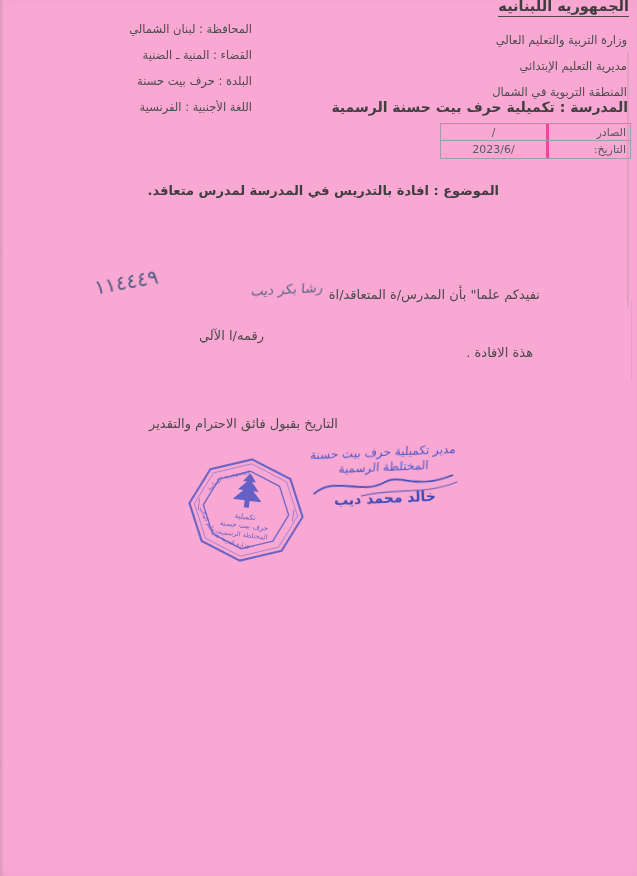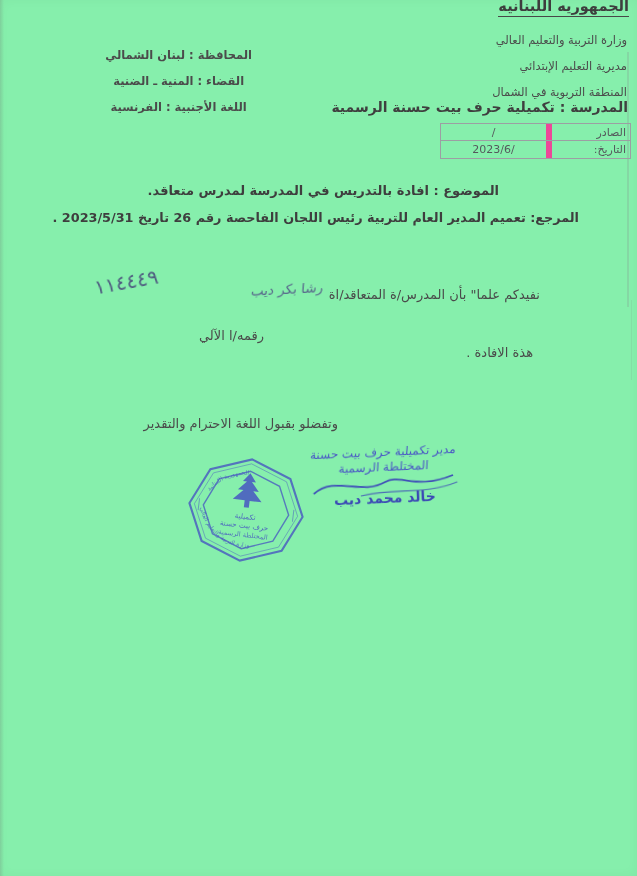--- a/index.html
+++ b/index.html
@@ -1,44 +1,44 @@
 <!DOCTYPE html>
 <html lang="ar"><head>
 <meta charset="utf-8">
 <style>
   html,body{margin:0;padding:0;background:#e8e8e8;}
   .page{
     position:relative;
     width:637px;height:876px;
     margin:0 auto;
-    background:#86efac;
+    background:#f9a8d4;
     overflow:hidden;
     font-family:"DejaVu Sans", sans-serif;
     box-shadow:inset 0 0 12px rgba(0,0,0,.035);
   }
   .t{position:absolute;direction:rtl;white-space:nowrap;color:#4a4a4a;}
   .edge-left{position:absolute;left:0;top:0;width:4px;height:100%;
     background:linear-gradient(90deg, rgba(110,110,110,.22), rgba(255,255,255,0));}
   .edge-right{position:absolute;left:627px;top:52px;width:2px;height:255px;background:rgba(130,130,138,.22);}
   .edge-right2{position:absolute;left:631px;top:300px;width:1px;height:80px;background:rgba(130,130,138,.14);}
 
   
   .title{right:8px;top:-2px;font-size:14.5px;font-weight:bold;color:#3d3d3d;
     border-bottom:1.6px solid #474747;padding-bottom:2px;}
   .ministry{right:10px;top:27px;font-size:11.5px;line-height:26px;text-align:right;color:#4b4b4b;}
   .school{right:9px;top:99px;font-size:14px;font-weight:bold;color:#3f3f3f;}
-  .info{right:385px;top:42px;font-size:11.5px;line-height:26px;text-align:center;color:#4b4b4b;font-weight:bold;}
+  .info{right:385px;top:16px;font-size:11.5px;line-height:26px;text-align:right;color:#4b4b4b;}
 
   
   .reftable{position:absolute;left:440px;top:123px;width:191px;border:1px solid #9c9fa3;
     font-size:11px;color:#55585c;direction:rtl;box-sizing:border-box;}
   .refrow{display:flex;height:16px;align-items:center;}
   .refrow + .refrow{border-top:1px solid #9c9fa3;height:17px;}
   .cell-label{width:84px;box-sizing:border-box;padding:0 4px 0 0;text-align:right;
-    border-left:6px solid #ec4899;height:100%;display:flex;align-items:center;justify-content:flex-start;}
+    border-left:3px solid #ec4899;height:100%;display:flex;align-items:center;justify-content:flex-start;}
   .cell-value{flex:1;text-align:center;direction:ltr;}
 
   
   .subject{right:138px;top:183px;font-size:13px;font-weight:bold;color:#3e3e3e;}
   .reference{right:58px;top:210px;font-size:12.8px;font-weight:bold;color:#3e3e3e;}
 
   
   .b1{right:105px;top:258px;font-size:13px;}
   .b2p1{right:97px;top:287px;font-size:13px;}
   .b2p2{left:199px;top:288px;font-size:13px;margin-top:40px;}
@@ -76,44 +76,44 @@
   <div class="t ministry">
     <div>وزارة التربية والتعليم العالي</div>
     <div>مديرية التعليم الإبتدائي</div>
     <div>المنطقة التربوية في الشمال</div>
   </div>
   <div class="t school">المدرسة : تكميلية حرف بيت حسنة الرسمية</div>
 
   <div class="t info">
     <div>المحافظة : لبنان الشمالي</div>
     <div>القضاء : المنية ـ الضنية</div>
+    <div>البلدة : حرف بيت حسنة</div>
     <div>اللغة الأجنبية : الفرنسية</div>
   </div>
 
   <div class="reftable">
     <div class="refrow">
       <div class="cell-label">الصادر</div>
       <div class="cell-value">/</div>
     </div>
     <div class="refrow">
       <div class="cell-label">التاريخ:</div>
       <div class="cell-value">2023/6/</div>
     </div>
   </div>
 
   <div class="t subject">الموضوع : افادة بالتدريس في المدرسة لمدرس متعاقد.</div>
-  <div class="t reference">المرجع: تعميم المدير العام للتربية رئيس اللجان الفاحصة رقم 26 تاريخ 2023/5/31 .</div>
 
   <div class="t b2p1">نفيدكم علما" بأن المدرس/ة المتعاقد/اة</div>
   <div class="t hand-name">رشا بكر ديب</div>
   <div class="t b2p2">رقمه/ا الآلي</div>
   <div class="t hand-num">١١٤٤٤٩</div>
   <div class="t b4">هذة الافادة .</div>
 
-  <div class="t closing">وتفضلو بقبول اللغة الاحترام والتقدير</div>
+  <div class="t closing">التاريخ بقبول فائق الاحترام والتقدير</div>
 
   <svg class="stamp" width="140" height="132" viewBox="0 0 140 132" aria-hidden="true">
     <g transform="rotate(7 60 64)">
       <g fill="none" stroke="#4653c2">
         <polygon stroke-width="2.1" opacity="0.85" points="60,13 100.3,27.9 117,64 100.3,100.1 60,115 19.7,100.1 3,64 19.7,27.9"></polygon>
         <polygon stroke-width="0.9" opacity="0.5" points="60,17.5 96.8,31.1 112,64 96.8,96.9 60,110.5 23.2,96.9 8,64 23.2,31.1"></polygon>
         <polygon stroke-width="1.4" opacity="0.8" points="60,25 90.4,36.4 103,64 90.4,91.6 60,103 29.6,91.6 17,64 29.6,36.4"></polygon>
         <path d="M12.5 58 v12 M107.5 58 v12" stroke-width="1" opacity="0.55"></path>
       </g>
       <g fill="#4653c2">

